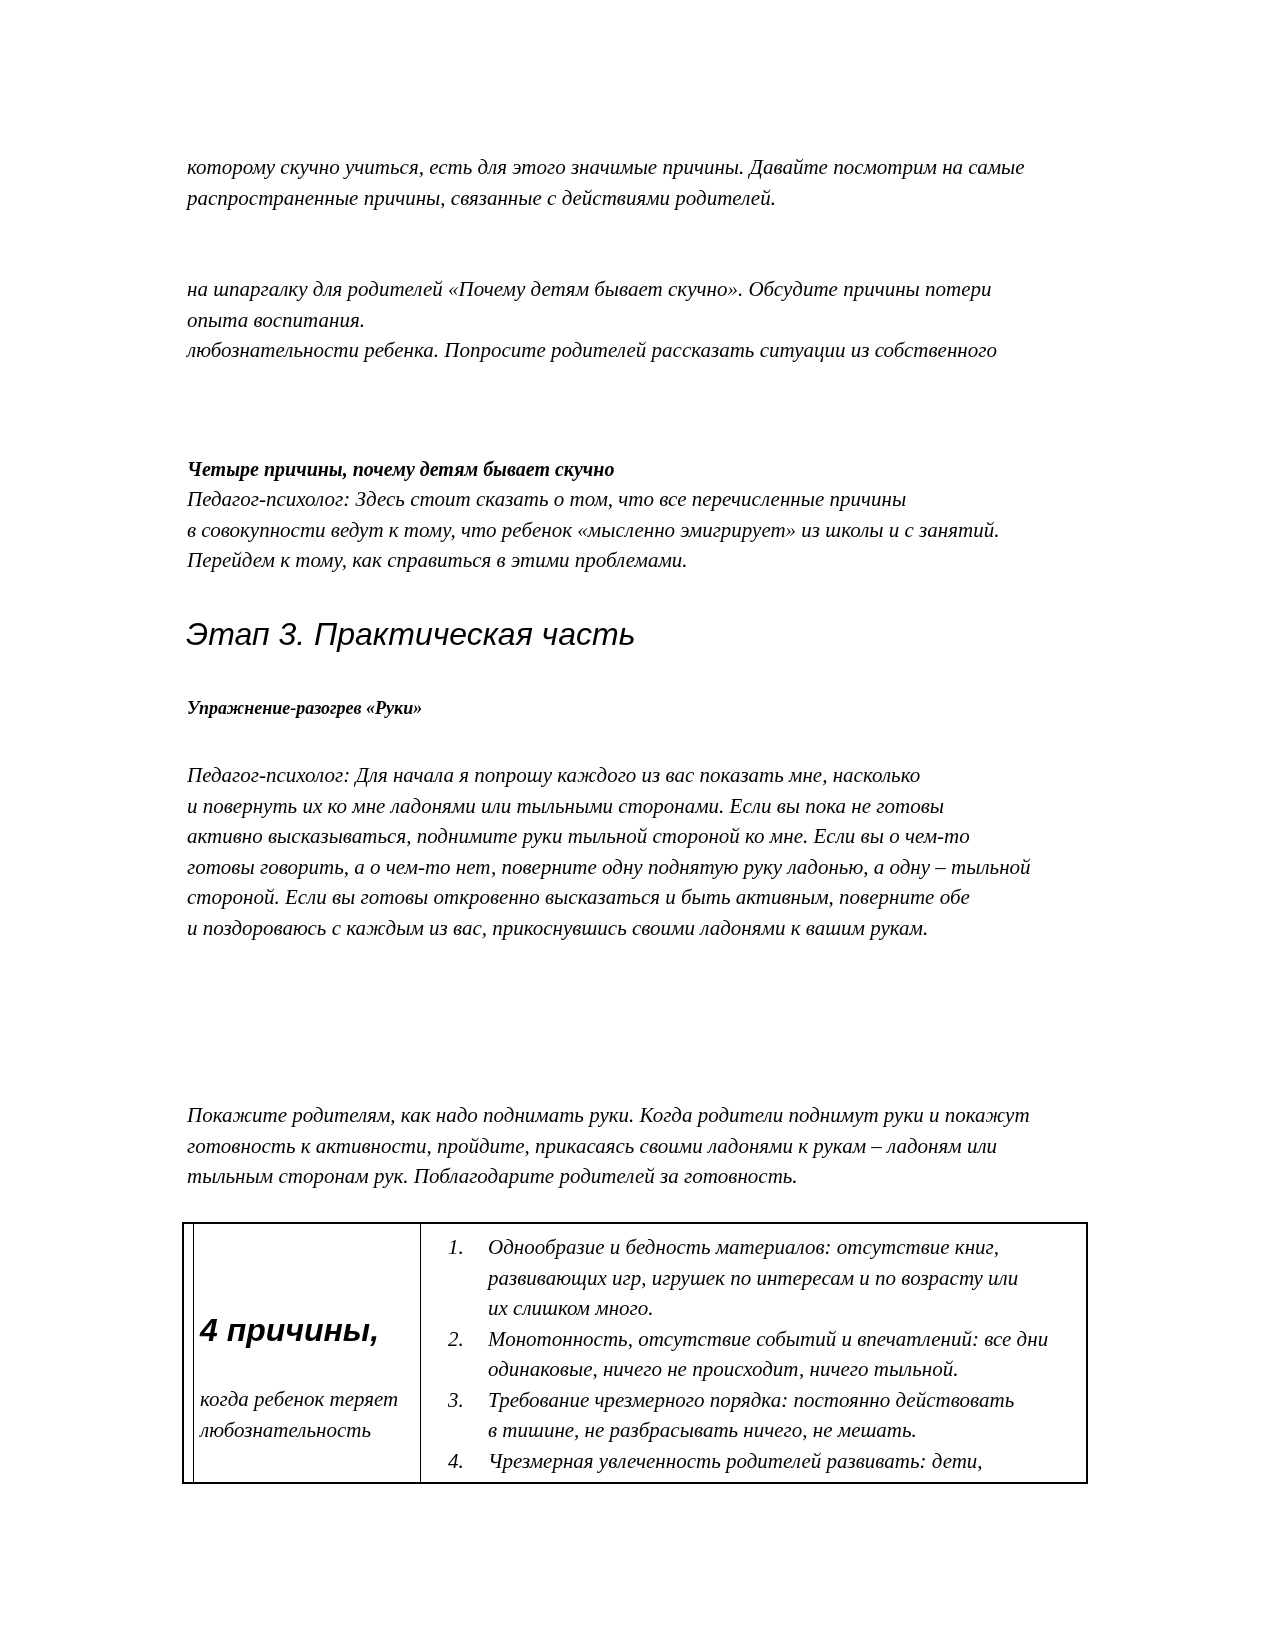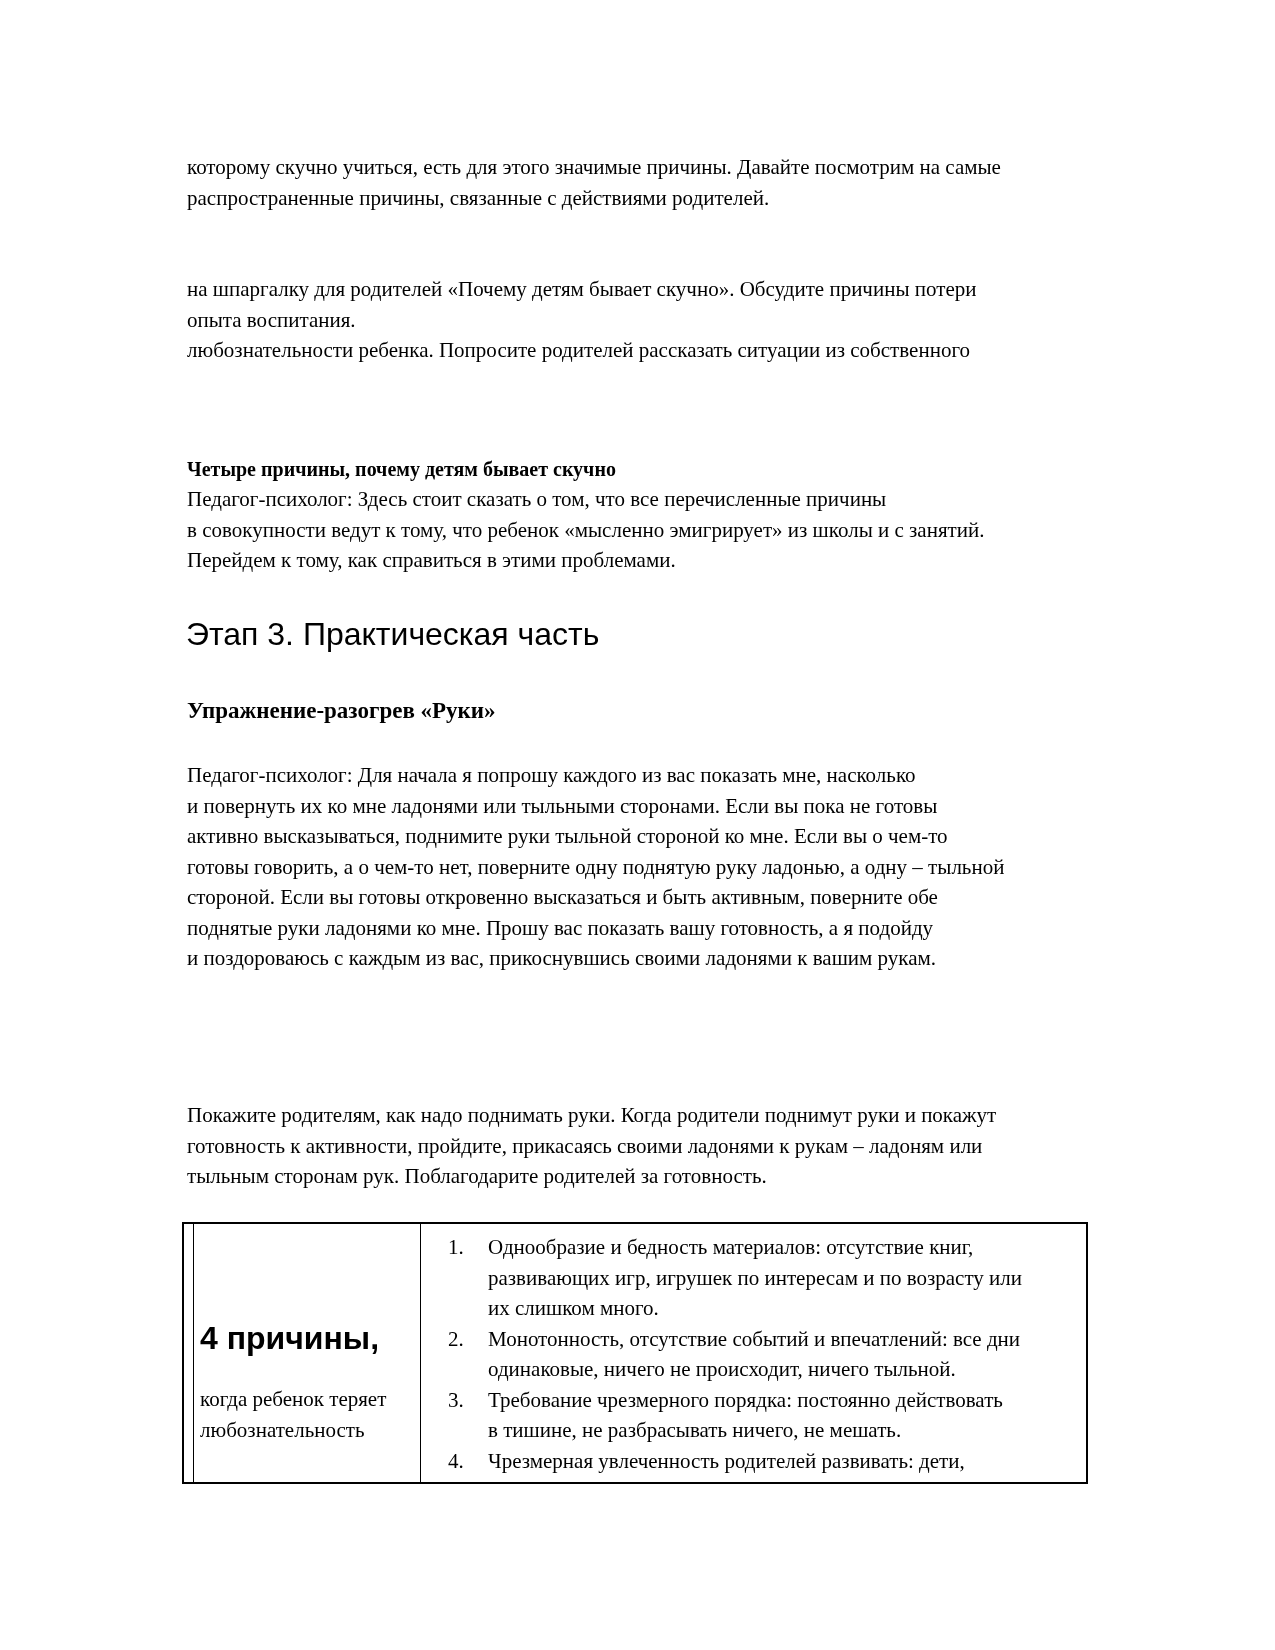--- a/index.html
+++ b/index.html
@@ -1,17 +1,17 @@
 <!DOCTYPE html>
 <html><head>
 <meta charset="utf-8">
 <style>
   html, body { margin: 0; padding: 0; background: #ffffff; }
   body { width: 1275px; height: 1650px; position: relative; overflow: hidden; color: #000; }
-  .page { position: absolute; left: 0; top: 0; width: 1229px; height: 1650px; background: #fff; }
+  .page { position: absolute; left: 0; top: 0; width: 1229px; height: 1650px; background: #fff; font-style: italic; }
   .body-text {
     font-family: "Liberation Serif", "DejaVu Serif", serif;
     font-size: 21px;
     line-height: 30.5px;
     position: absolute;
     left: 187px;
     width: 900px;
     margin: 0;
   }
   .line { display: block; white-space: nowrap; }
@@ -30,21 +30,21 @@
     position: absolute;
     left: 186px;
     top: 616px;
     margin: 0;
     font-weight: normal;
     white-space: nowrap;
   }
   .exercise-heading {
     font-family: "Liberation Serif", "DejaVu Serif", serif;
     font-weight: bold;
-    font-size: 23px;
+    font-size: 18px;
     position: absolute;
     left: 187px;
     top: 698px;
     margin: 0;
     white-space: nowrap;
     text-align: right;
   }
   .table-wrap {
     position: absolute;
     left: 182px;
@@ -69,21 +69,20 @@
     left: 14px; top: 0; width: 220px; height: 100%;
   }
   .big-title {
     font-family: "Liberation Sans", "DejaVu Sans", sans-serif;
     font-weight: bold;
     font-size: 32px;
     position: absolute;
     left: 2px;
     top: 88px;
     white-space: nowrap;
-    margin-top: 8px;
   }
   .left-sub {
     font-family: "Liberation Serif", "DejaVu Serif", serif;
     font-size: 21px;
     line-height: 30.5px;
     position: absolute;
     left: 2px;
     top: 160px;
     white-space: nowrap;
   }
@@ -131,21 +130,20 @@
   <h2 class="stage-heading">Этап 3. Практическая часть</h2>
 
   <h3 class="exercise-heading">Упражнение-разогрев «Руки»</h3>
 
   <p class="body-text" style="top:760px;">
     <span class="line">Педагог-психолог: Для начала я попрошу каждого из вас показать мне, насколько</span>
     <span class="line">и повернуть их ко мне ладонями или тыльными сторонами. Если вы пока не готовы</span>
     <span class="line">активно высказываться, поднимите руки тыльной стороной ко мне. Если вы о чем-то</span>
     <span class="line">готовы говорить, а о чем-то нет, поверните одну поднятую руку ладонью, а одну – тыльной</span>
     <span class="line">стороной. Если вы готовы откровенно высказаться и быть активным, поверните обе</span>
-    <span class="line">поднятые руки ладонями ко мне. Прошу вас показать вашу готовность, а я подойду</span>
     <span class="line">и поздороваюсь с каждым из вас, прикоснувшись своими ладонями к вашим рукам.</span>
   </p>
 
   <p class="body-text" style="top:1100px;">
     <span class="line">Покажите родителям, как надо поднимать руки. Когда родители поднимут руки и покажут</span>
     <span class="line">готовность к активности, пройдите, прикасаясь своими ладонями к рукам – ладоням или</span>
     <span class="line">тыльным сторонам рук. Поблагодарите родителей за готовность.</span>
   </p>
 
   <div class="table-wrap">

